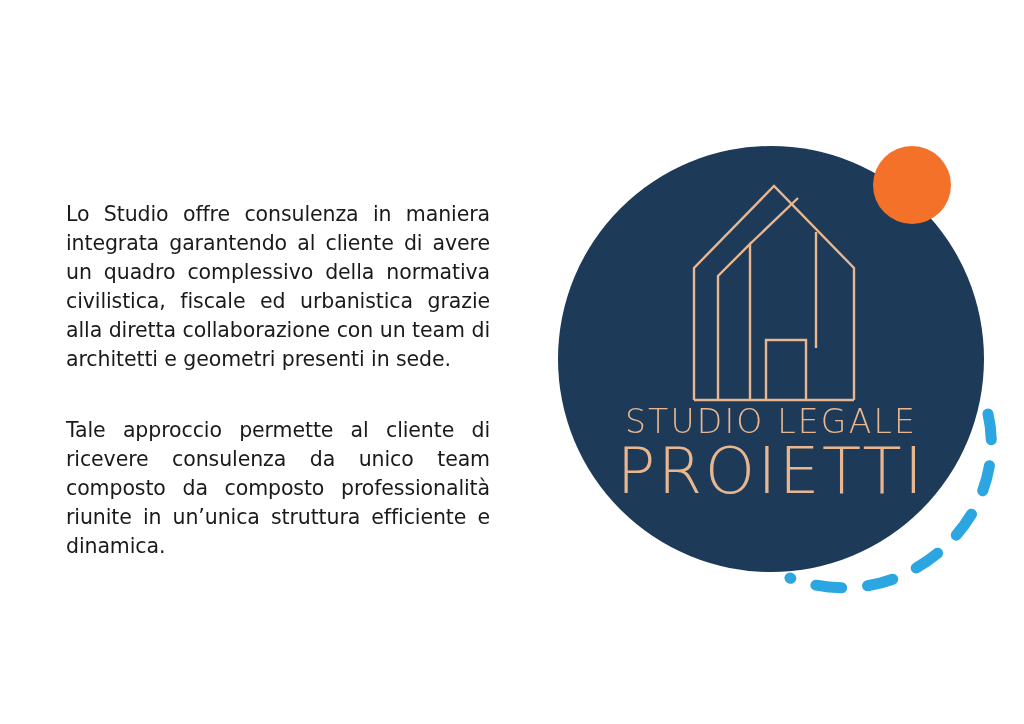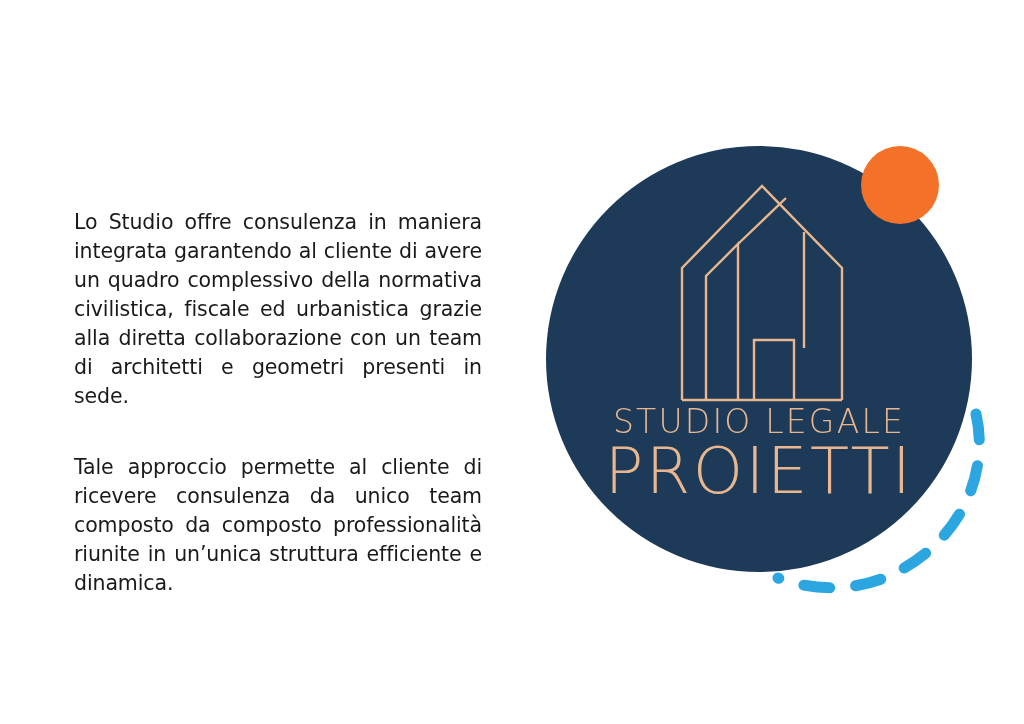--- a/index.html
+++ b/index.html
@@ -20,32 +20,32 @@
     position: absolute;
     left: 62px;
     top: 196px;
     width: 432px;
   }
   .paragraph {
     font-family: "DejaVu Sans", sans-serif;
     font-size: 20.5px;
     line-height: 29px;
     color: #1a1a1a;
-    margin: 12px;
+    margin: 4px;
     text-align: justify;
     letter-spacing: -0.1px;
   }
   .paragraph.second {
     margin-top: 42px;
   }
 
   
   .logo-block {
     position: absolute;
-    left: 532px;
+    left: 544px;
     top: 134px;
     width: 468px;
     height: 470px;
   }
   .brand-circle {
     position: absolute;
     left: 14px;
     top: 12px;
     width: 426px;
     height: 426px;

